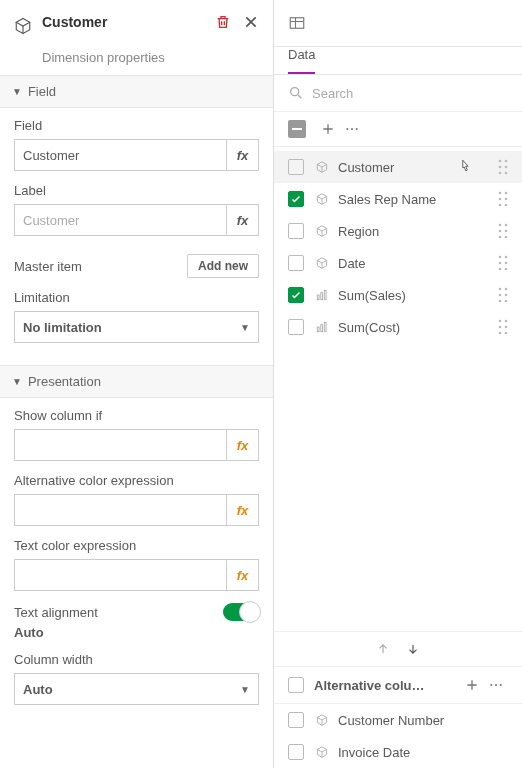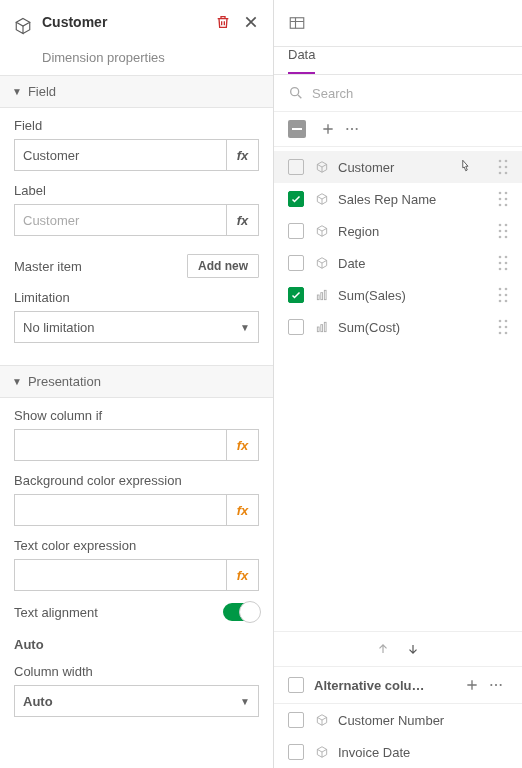--- a/index.html
+++ b/index.html
@@ -33,21 +33,21 @@
 .checkbox-row { display: flex; align-items: center; margin-top: 6px; margin-bottom: 10px; }
 .chk { width: 20px; height: 20px; border-radius: 3px; background: #009845; display: flex; align-items: center; justify-content: center; margin-right: 10px; cursor:pointer; }
 .chk svg { width: 14px; height: 14px; }
 
 .master-row { display: flex; align-items: center; justify-content: space-between; padding: 6px 0 12px 0; }
 .addnew-btn { border: 1px solid #ccc; border-radius: 1px; background: #fff; padding: 4px 10px; font-size: 12px; font-weight: 600; color: #595959; cursor: pointer; }
 
 .select-row { border: 1px solid #ccc; height: 32px; display: flex; align-items: center; justify-content: space-between; padding: 0 8px; cursor:pointer; background:#fff; }
 .select-row .caret { font-size: 10px; color: #666; }
 
-.toggle-row { display:flex; align-items:center; justify-content:space-between; margin-bottom:16px; }
+.toggle-row { display:flex; align-items:center; justify-content:space-between; margin-bottom:4px; }
 .toggle { width: 36px; height: 18px; border-radius: 10px; background: #009845; position: relative; cursor:pointer; }
 .toggle .knob { position:absolute; right:-2px; top:-2px; width:22px; height:22px; border-radius:50%; background:#fff; border:1px solid #ccc; }
 
 
 .right-top { padding: 14px; border-bottom: 1px solid #e5e5e5; }
 .right-top-icon { color:#777; }
 .data-tab-active { border-bottom: 2px solid #a21caf; display:inline-block; padding-bottom:10px; }
 .data-tab-wrap { border-bottom:1px solid #e5e5e5; padding: 0 14px; }
 
 .search-row { display:flex; align-items:center; padding: 10px 14px; color:#aaa; }
@@ -134,41 +134,41 @@
 
 
     <div class="master-row">
       <span>Master item</span>
       <button class="addnew-btn">Add new</button>
     </div>
 
     <div class="field-group">
       <span class="field-label">Limitation</span>
       <div class="select-row">
-        <span style="font-weight:400">No limitation</span>
+        <span style="font-weight:700">No limitation</span>
         <span class="caret">▼</span>
       </div>
     </div>
   </div>
 
   <div class="section-header">
     <span class="chevron">▼</span>
     <span>Presentation</span>
   </div>
 
   <div class="section-body">
     <div class="field-group">
       <span class="field-label">Show column if</span>
       <div class="input-row">
         <input type="text" style="">
         <div class="fx-btn orange">fx</div>
       </div>
     </div>
     <div class="field-group">
-      <span class="field-label">Background color expression</span>
+      <span class="field-label">Alternative color expression</span>
       <div class="input-row">
         <input type="text" style="">
         <div class="fx-btn orange">fx</div>
       </div>
     </div>
     <div class="field-group">
       <span class="field-label">Text color expression</span>
       <div class="input-row">
         <input type="text" style="">
         <div class="fx-btn orange">fx</div>

